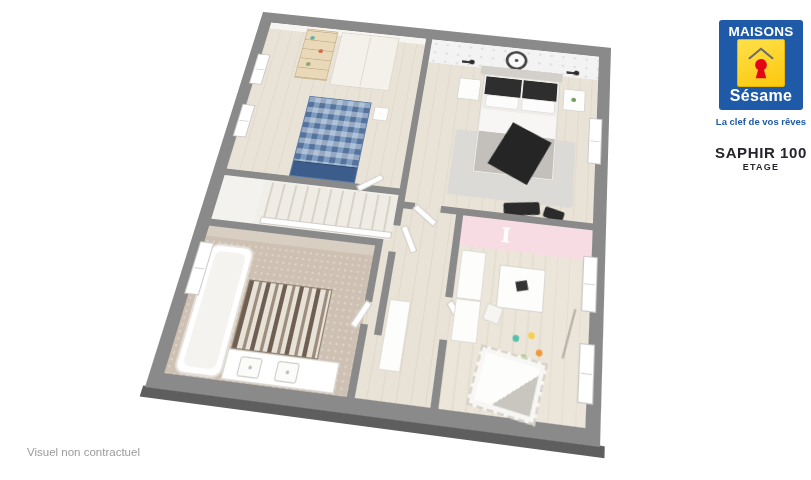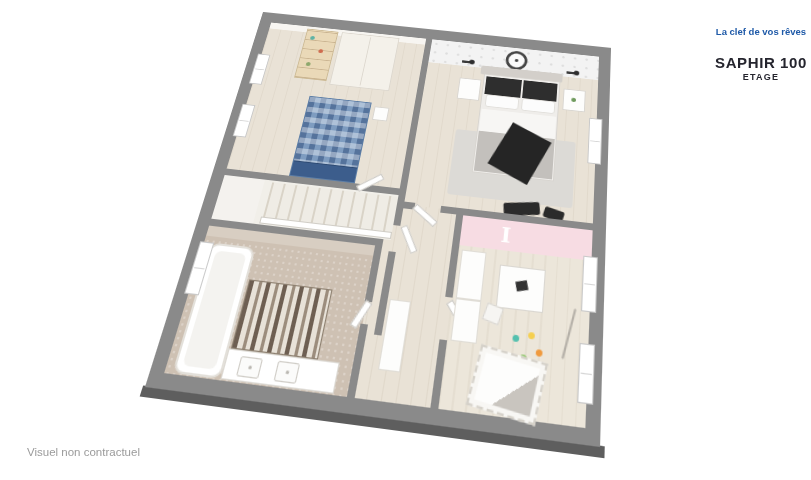--- a/index.html
+++ b/index.html
@@ -203,19 +203,30 @@
 
     <div class="abs window" style="left:9px;top:55px;width:12px;height:36px;"></div>
     <div class="abs window" style="left:9px;top:118px;width:12px;height:36px;"></div>
     <div class="abs window" style="left:9px;top:268px;width:12px;height:48px;"></div>
     <div class="abs window" style="left:379px;top:90px;width:12px;height:50px;"></div>
     <div class="abs window" style="left:379px;top:238px;width:12px;height:50px;"></div>
     <div class="abs window" style="left:379px;top:318px;width:12px;height:48px;"></div>
   </div>
 
   <div id="brand-col">
+    <div class="logo-box">
+      <div class="logo-top">MAISONS</div>
+      <div class="logo-yellow">
+        <svg width="38" height="38" viewBox="0 0 40 40">
+          <path d="M8 15 L20 5 L32 15" fill="none" stroke="#6b6b6b" stroke-width="2.2" stroke-linecap="round"></path>
+          <circle cx="20" cy="22" r="6.2" fill="#e30617"></circle>
+          <path d="M17.2 26 L14.5 36 L25.5 36 L22.8 26 Z" fill="#e30617"></path>
+        </svg>
+      </div>
+      <div class="logo-bottom">Sésame</div>
+    </div>
     <div class="tagline">La clef de vos rêves</div>
     <div class="plan-title">SAPHIR 100</div>
     <div class="plan-subtitle">ETAGE</div>
   </div>
 
   <div id="disclaimer">Visuel non contractuel</div>
 </div>
 
 </body></html>

